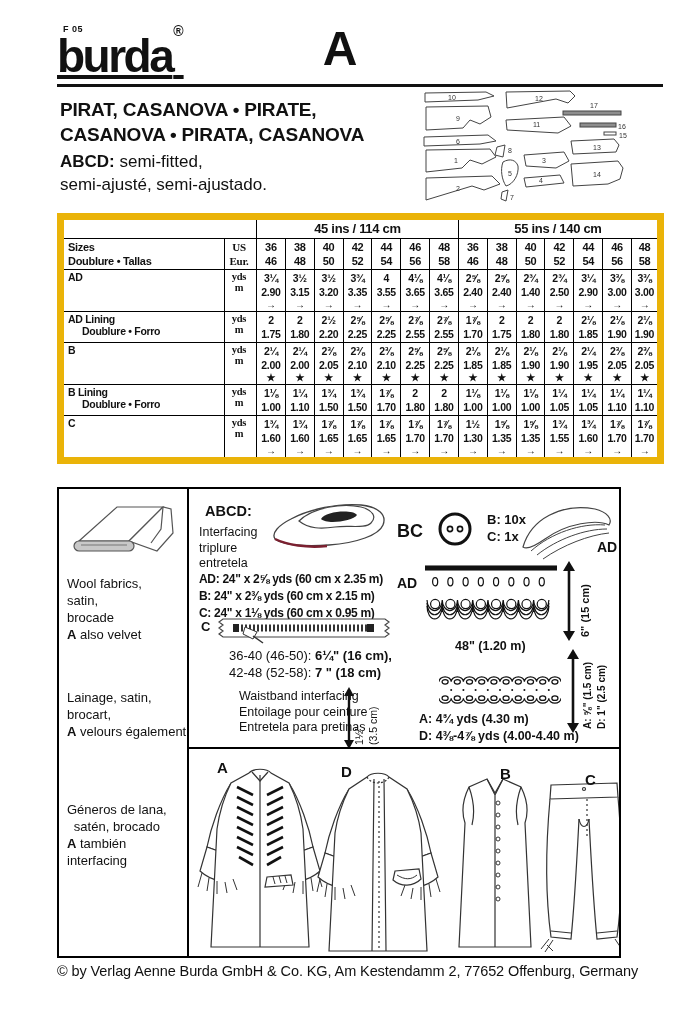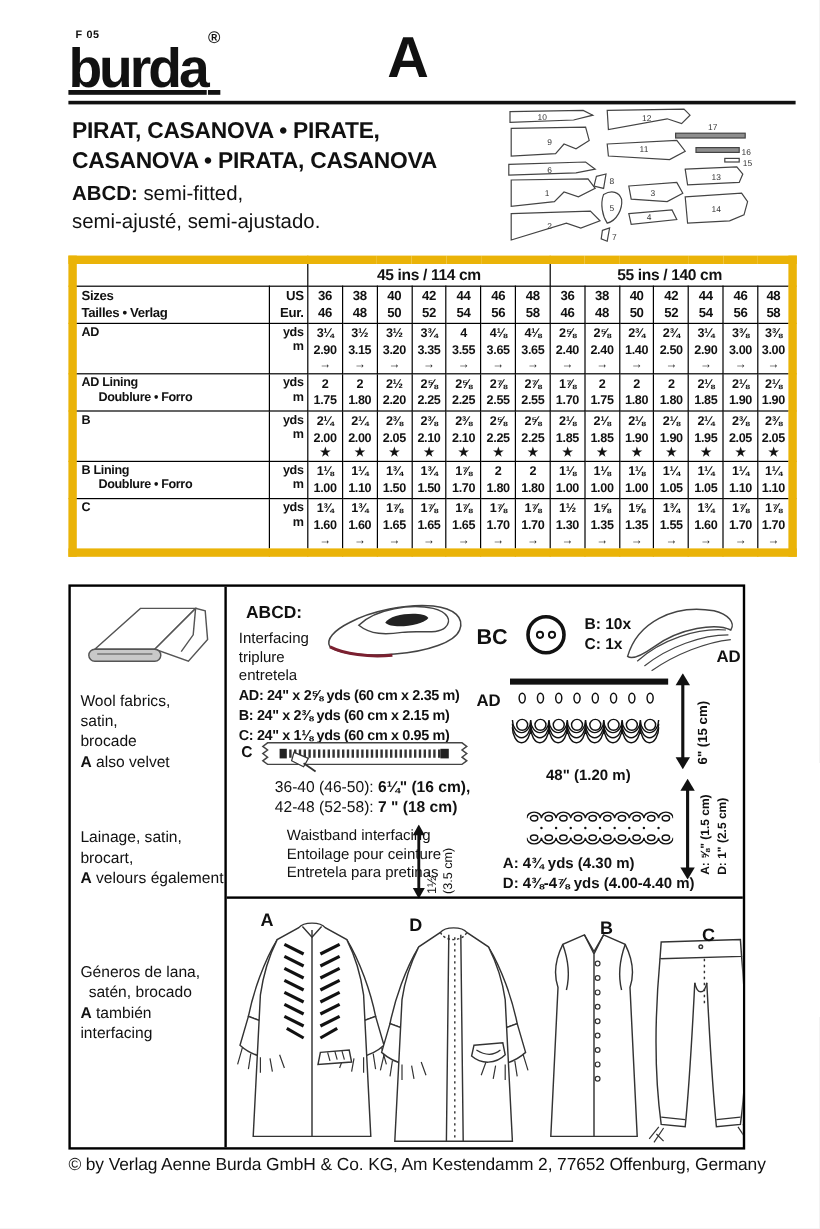--- a/index.html
+++ b/index.html
@@ -17,21 +17,21 @@
   .title{left:60px;top:97px;font-size:19px;font-weight:bold;line-height:25px;letter-spacing:-.2px;}
   .desc{left:60px;top:150px;font-size:17px;line-height:23px;}
   
   table.yard{position:absolute;left:57px;top:213px;width:607px;border-collapse:collapse;
              table-layout:fixed;border:7px solid #eab308;}
   table.yard td{border:1px solid #000;vertical-align:top;padding:1px 0;
                 font-size:10.5px;font-weight:bold;text-align:center;letter-spacing:-.3px;}
   table.yard .h1 td{font-size:13px;line-height:16px;padding:1px 0;}
   table.yard .h2 td div{line-height:14px;font-size:11px;}
   table.yard td.lbl{text-align:left;padding:1px 0 1px 4px;}
-  table.yard td.unit{text-align:right;padding-right:3px;}
+  table.yard td.unit{padding-right:3px;font-family:Liberation Serif, serif;}
   table.yard .y,.yard .m{line-height:14px;display:block;}
   table.yard .s{line-height:11px;font-size:10px;display:block;min-height:0;}
   table.yard td.lbl .sub{padding-left:14px;font-weight:bold;}
   
   .notes{left:57px;top:466px;width:606px;display:flex;justify-content:space-between;
          font-size:13.5px;}
   
   .lowerbox{left:57px;top:487px;width:564px;height:471px;border:2px solid #000;box-sizing:border-box;}
   .leftcol{position:absolute;left:0;top:0;width:130px;height:100%;border-right:2px solid #000;box-sizing:border-box;}
   .fab{position:absolute;left:8px;font-size:13px;line-height:17px;}
@@ -109,21 +109,21 @@
       </colgroup>
     <tbody>
         <tr class="h1">
       <td colspan="2"></td>
       <td colspan="7">45 ins / 114 cm</td>
       <td colspan="7">55 ins / 140 cm</td>
     </tr>
     <tr class="h2">
       <td class="lbl">
         <div>Sizes</div>
-        <div>Tailles • Verlag</div>
+        <div>Doublure • Tallas</div>
       </td>
       <td class="unit">
         <div>US</div>
         <div>Eur.</div>
       </td>
 
     <td>
         <div>36</div>
         <div>46</div>
       </td>

